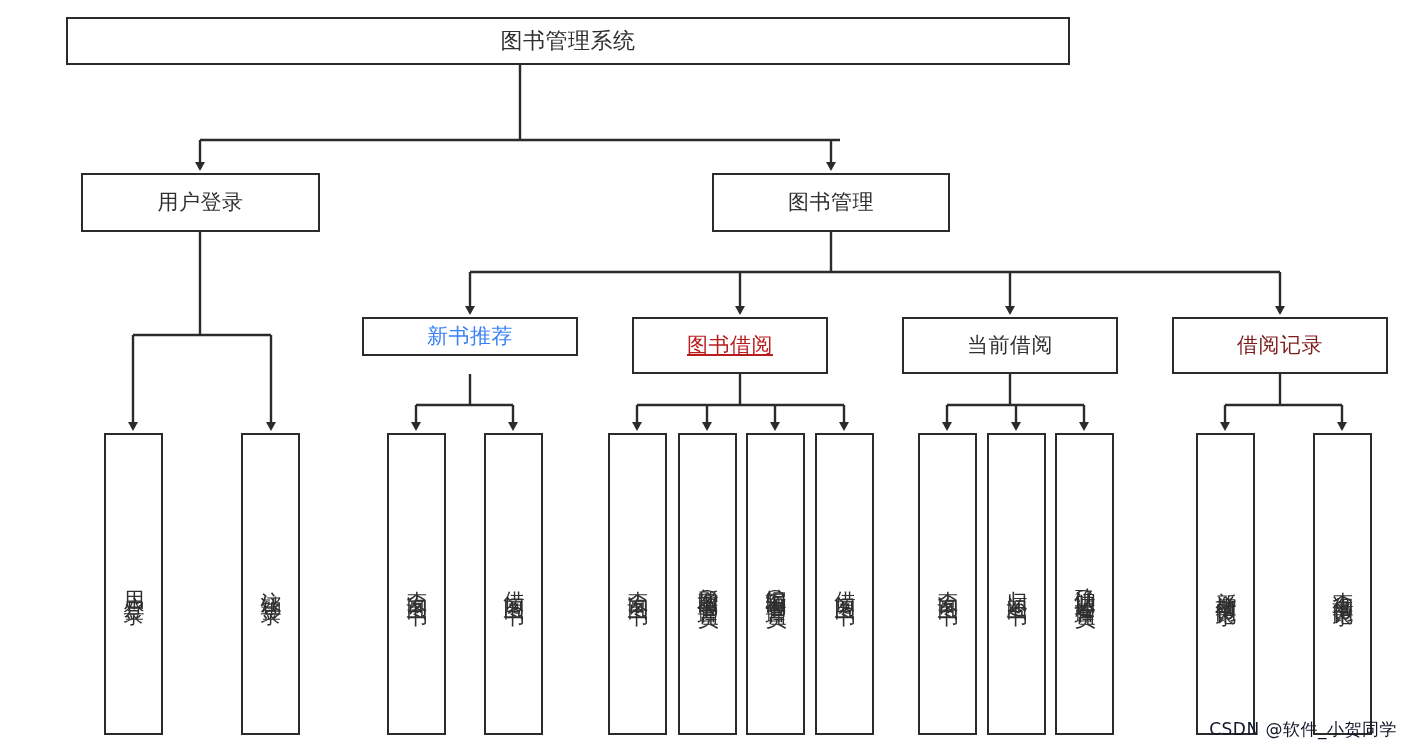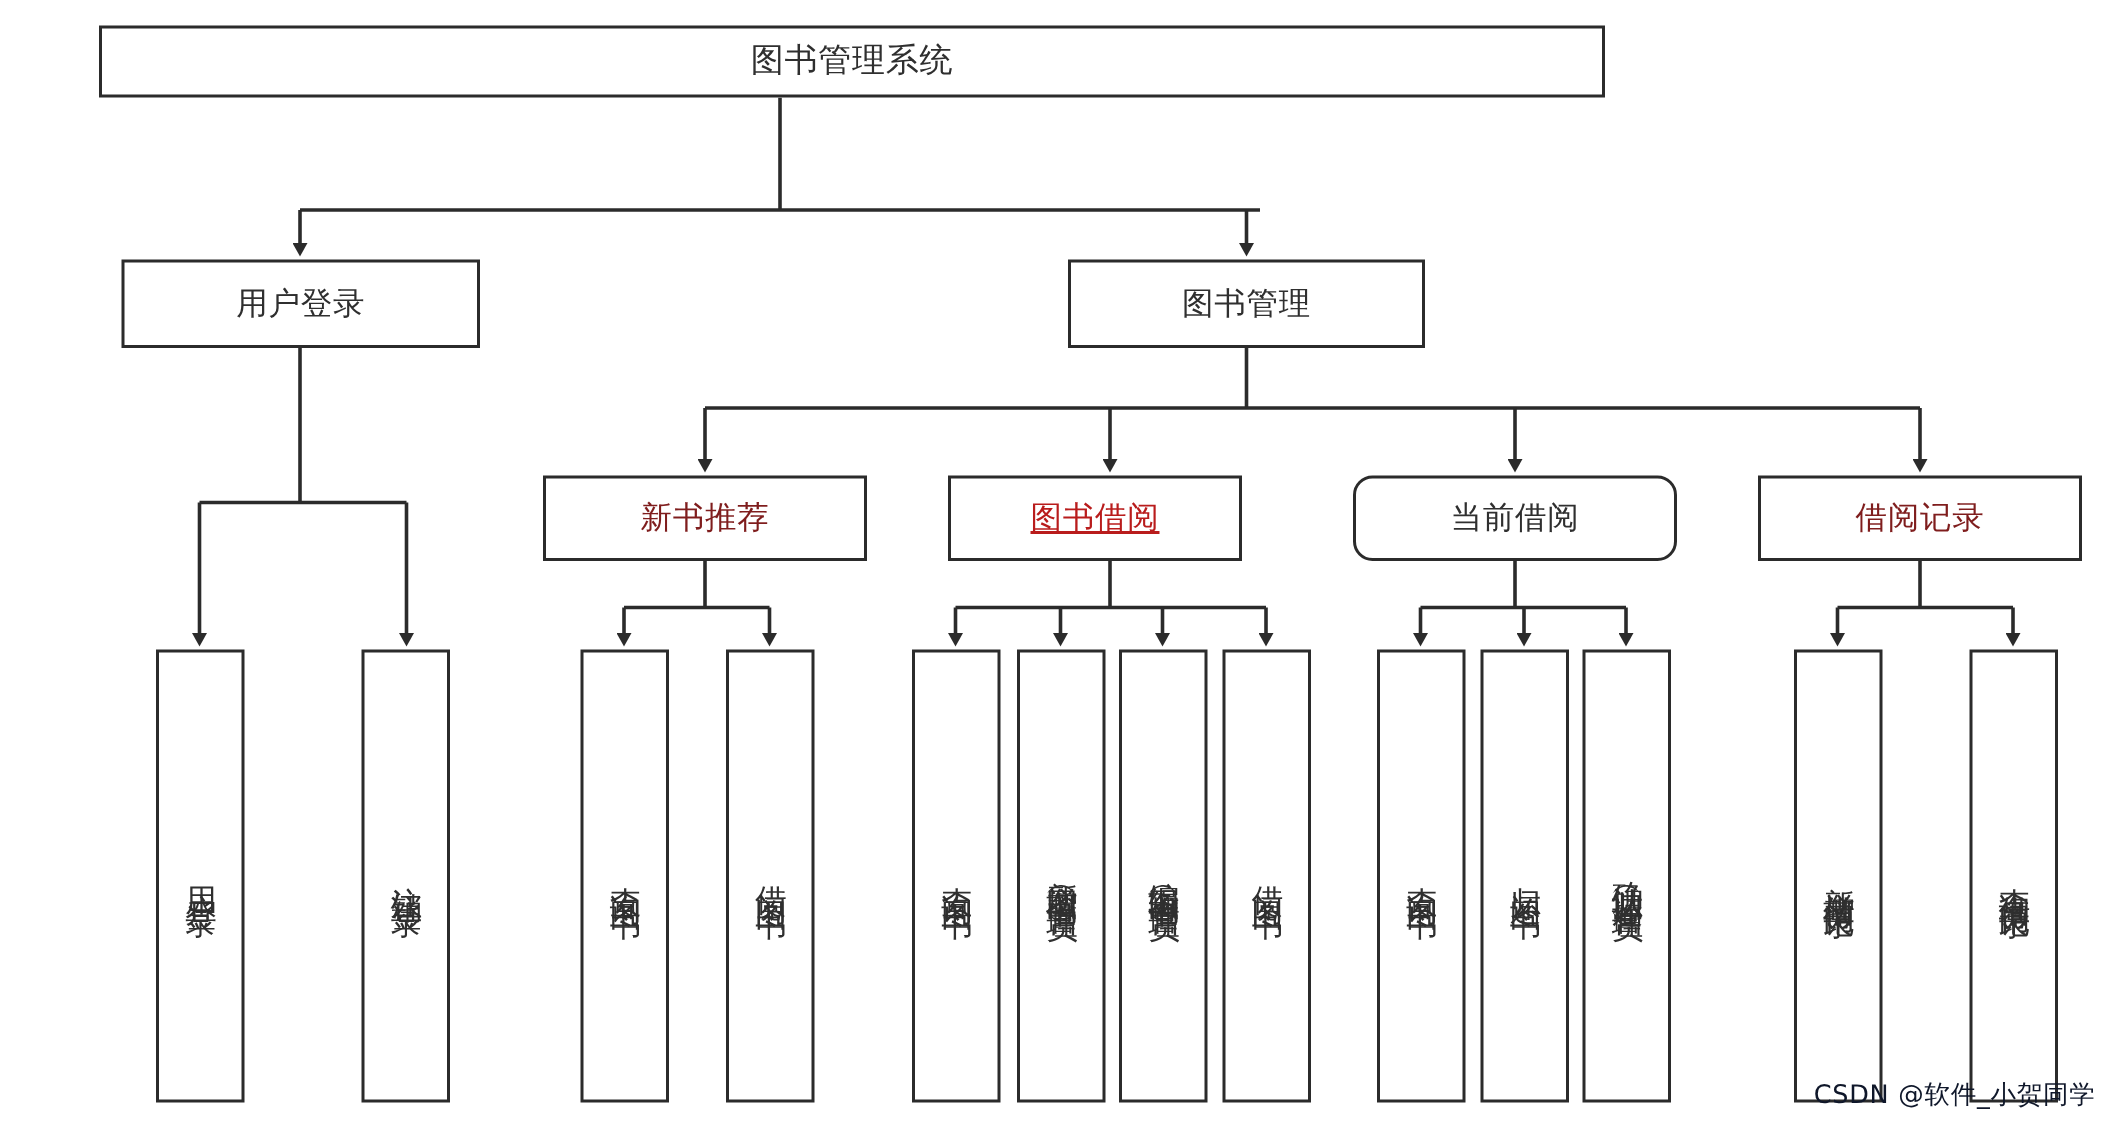--- a/index.html
+++ b/index.html
@@ -137,27 +137,27 @@
     <span class="label">图书管理系统</span>
   </div>
 
   <div class="node horiz" style="left: 81px; top: 173px; width: 239px; height: 59px; border-color: rgb(43, 43, 43); background: rgb(255, 255, 255); color: rgb(47, 47, 47);">
     <span class="label">用户登录</span>
   </div>
   <div class="node horiz" style="left: 712px; top: 173px; width: 238px; height: 59px; border-color: rgb(43, 43, 43); background: rgb(255, 255, 255); color: rgb(47, 47, 47);">
     <span class="label">图书管理</span>
   </div>
 
-  <div class="node horiz" style="left: 362px; top: 317px; width: 216px; height: 57px; border-color: rgb(43, 43, 43); background: rgb(255, 255, 255); color: #7f1d1d;">
+  <div class="node horiz" style="left: 362px; top: 317px; width: 216px; height: 39px; border-color: rgb(43, 43, 43); background: rgb(255, 255, 255); color: #3b82f6;">
     <span class="label">新书推荐</span>
   </div>
   <div class="node horiz" style="left: 632px; top: 317px; width: 196px; height: 57px; border-color: rgb(43, 43, 43); background: rgb(255, 255, 255); color: #b91c1c; text-decoration: underline;">
     <span class="label">图书借阅</span>
   </div>
-  <div class="node horiz" style="left: 902px; top: 317px; width: 216px; height: 57px; border-color: rgb(43, 43, 43); background: rgb(255, 255, 255); color: rgb(47, 47, 47); border-radius: 13px;">
+  <div class="node horiz" style="left: 902px; top: 317px; width: 216px; height: 57px; border-color: rgb(43, 43, 43); background: rgb(255, 255, 255); color: rgb(47, 47, 47);">
     <span class="label">当前借阅</span>
   </div>
   <div class="node horiz" style="left: 1172px; top: 317px; width: 216px; height: 57px; border-color: rgb(43, 43, 43); background: rgb(255, 255, 255); color: #7f1d1d;">
     <span class="label">借阅记录</span>
   </div>
 
   <div class="node vert" style="left: 104px; top: 433px; width: 59px; height: 302px; border-color: rgb(43, 43, 43); background: rgb(255, 255, 255); color: rgb(47, 47, 47);">
     <span class="label">用户登录</span>
   </div>
   <div class="node vert" style="left: 241px; top: 433px; width: 59px; height: 302px; border-color: rgb(43, 43, 43); background: rgb(255, 255, 255); color: rgb(47, 47, 47);">

